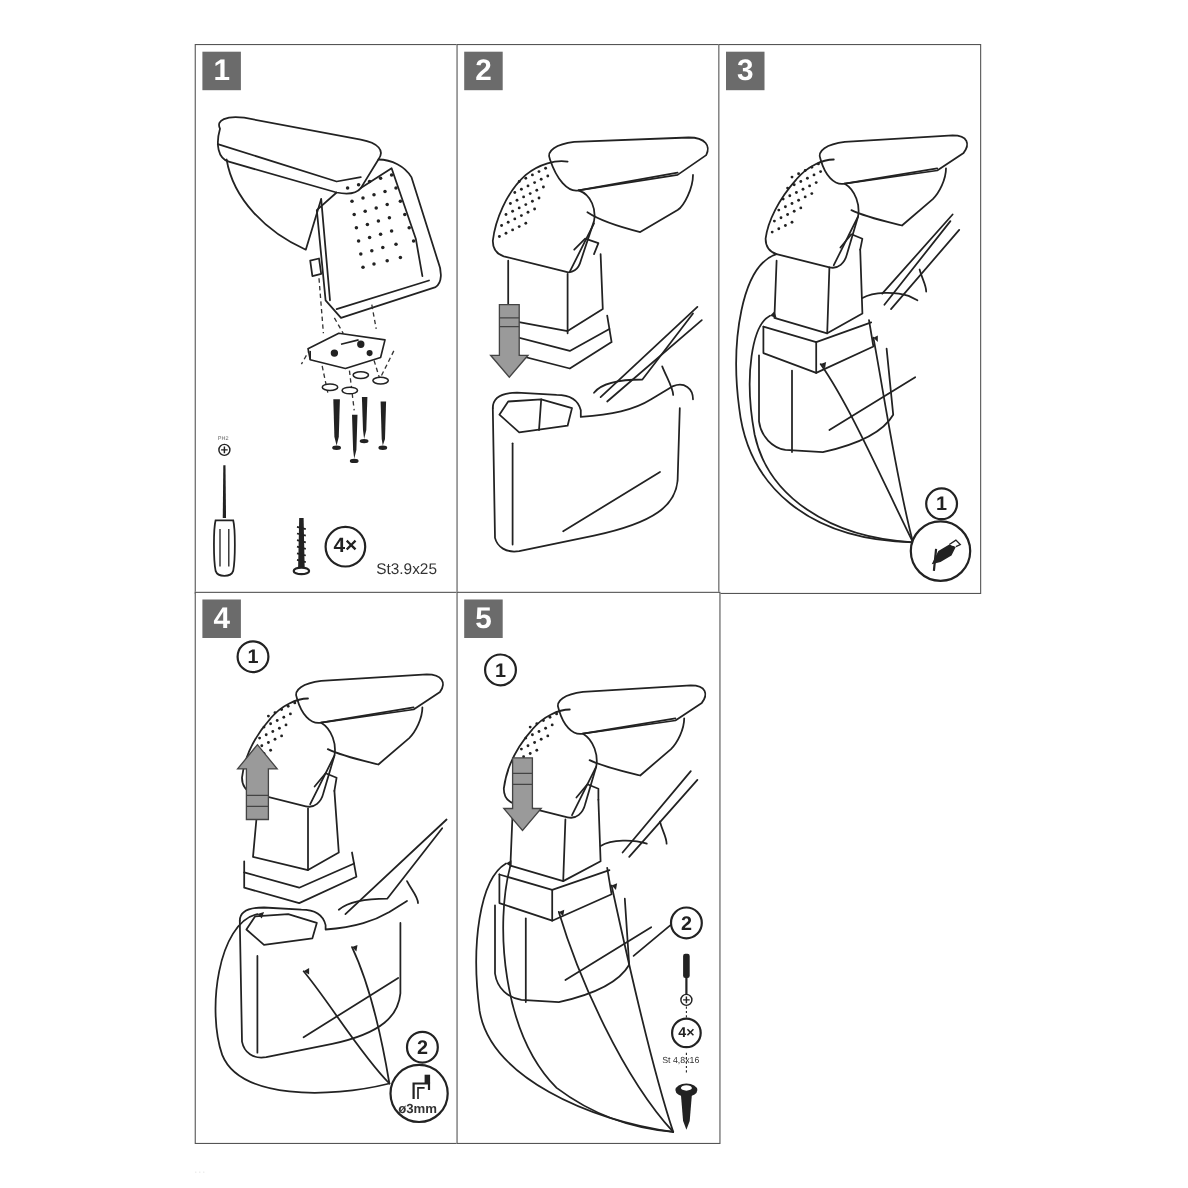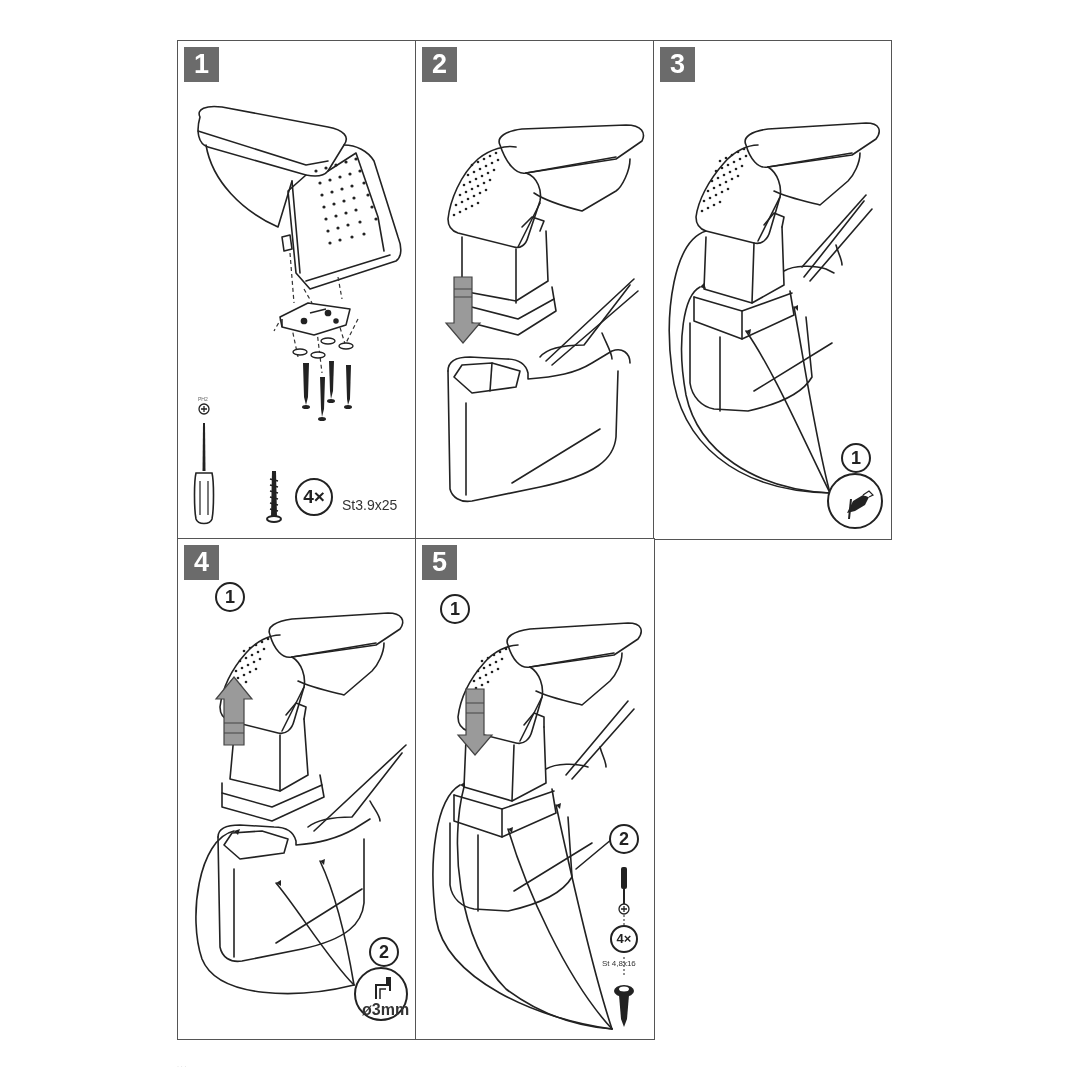--- a/index.html
+++ b/index.html
@@ -119,21 +119,21 @@
       <g>
         <path d="M94,430 L98,430 L99,476 L93,476 Z" fill="#222"></path>
         <path d="M92,438 L100,440 M92,444 L100,446 M92,450 L100,452 M92,456 L100,458 M92,462 L100,464 M92,468 L100,470" stroke="#222" stroke-width="1.6"></path>
         <ellipse cx="96" cy="478" rx="7" ry="3" fill="#fff" stroke="#222" stroke-width="2"></ellipse>
       </g>
     </svg>
     <div class="callout-text" style="left:20px;top:355px;font-size:5px;color:#666;">PH2</div>
     <div class="circ-label" style="left:117px;top:437px;width:38px;height:38px;border-width:2px;font-size:19px;line-height:34px;">
       <span>4×</span>
     </div>
-    <div class="callout-text" style="left:164px;top:456px;font-size:14px;">St3.9x25</div>
+    <div class="callout-text" style="left:164px;top:468px;font-size:14px;">St3.9x25</div>
   </div>
 
   <div class="panel" style="left:415px;top:40px;width:240px;height:500px;">
     <div class="step-badge">2</div>
     <svg width="240" height="500">
       <g fill="none" stroke="#222" stroke-width="1.6" stroke-linejoin="round" stroke-linecap="round">
 
         <path d="M84,104 C80,96 90,90 106,88 L210,84 C226,84 230,92 226,100 L200,118 L110,132 C100,134 90,122 84,104 Z"></path>
         <path d="M110,132 L200,116"></path>
         <path d="M100,106 C90,104 74,108 62,118 C44,134 34,160 32,178 C32,186 36,190 42,192 L98,206 C104,208 110,204 112,196 L124,160 C126,150 122,136 110,132"></path>
@@ -357,21 +357,21 @@
     </svg>
     <div class="circ-label" style="left:191px;top:398px;width:30px;height:30px;font-size:18px;line-height:26px;">
       <span>2</span>
     </div>
     <div class="circ-label" style="left:176px;top:428px;width:54px;height:54px;">
       <svg width="54" height="54">
         <path d="M20,30 L20,16 L34,16 L34,22" fill="none" stroke="#222" stroke-width="2"></path>
         <path d="M24,30 L24,20 L30,20" fill="none" stroke="#222" stroke-width="1.5"></path>
         <rect x="30" y="8" width="5" height="8" fill="#222"></rect>
       </svg>
-      <div class="callout-text" style="left:6px;top:32px;font-size:16px;font-weight:bold;">ø3mm</div>
+      <div class="callout-text" style="left:6px;top:32px;font-size:12px;font-weight:bold;">ø3mm</div>
     </div>
   </div>
 
   <div class="panel" style="left:415px;top:538px;width:240px;height:502px;">
     <div class="step-badge">5</div>
     <div class="circ-label" style="left:24px;top:55px;width:30px;height:30px;font-size:18px;line-height:26px;">
       <span>1</span>
     </div>
     <svg width="240" height="502">
       <g fill="none" stroke="#222" stroke-width="1.6" stroke-linejoin="round" stroke-linecap="round">

